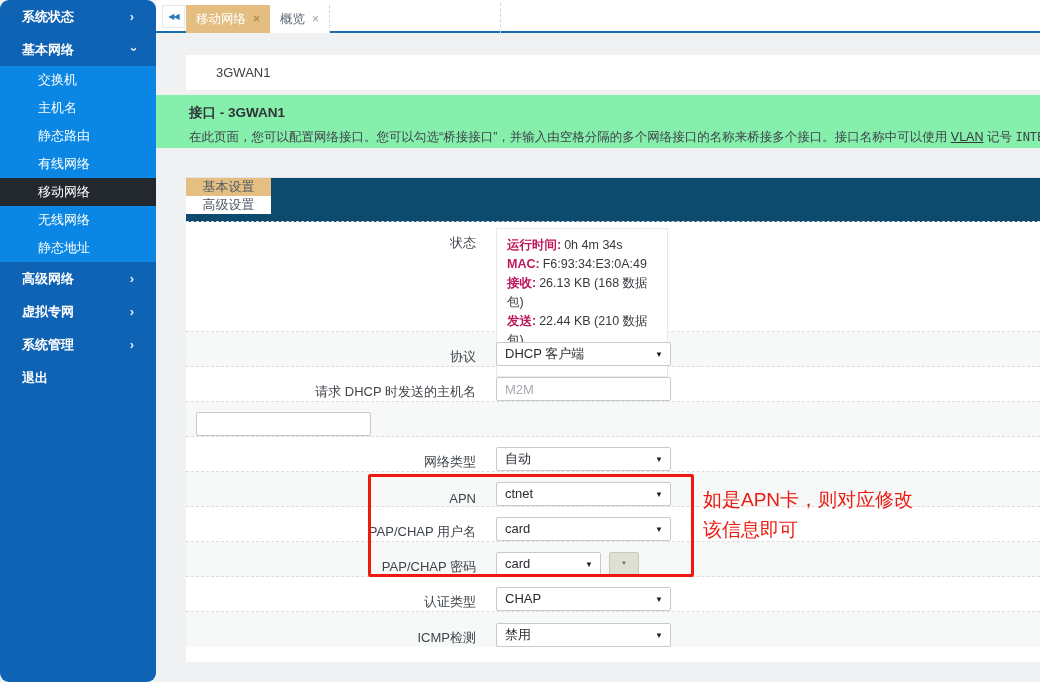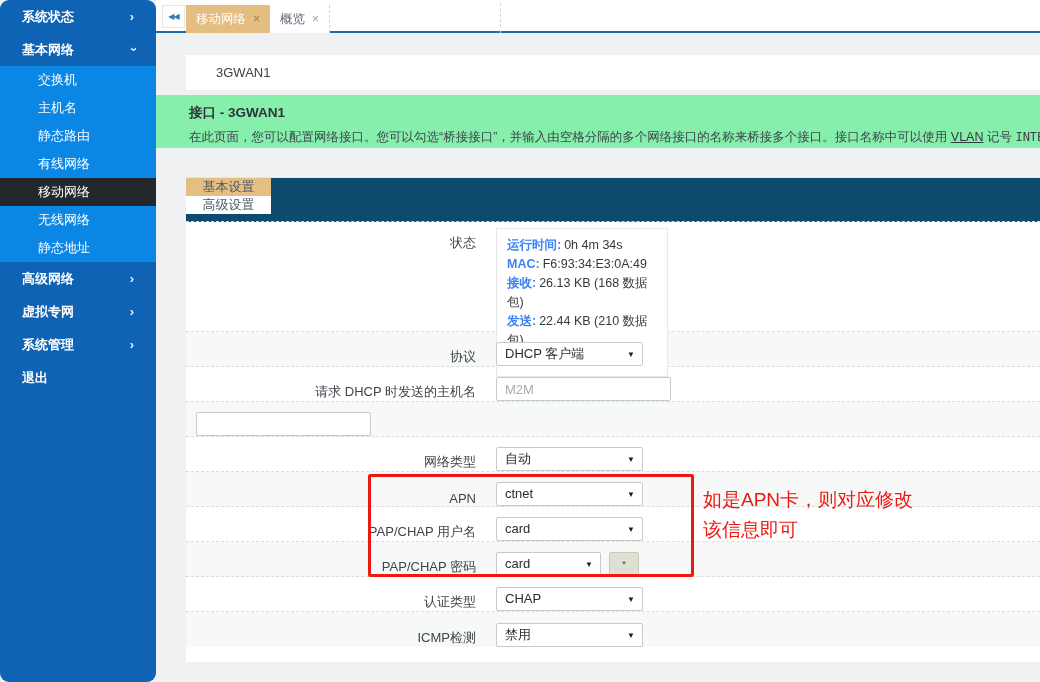--- a/index.html
+++ b/index.html
@@ -79,25 +79,25 @@
   .row:last-child { border-bottom:none; }
   .lbl { flex:0 0 300px; text-align:right; padding-right:10px; font-size:13px; color:#3f454b; }
   .status-row .lbl { padding-top:12px; }
   .ctl { flex:1; display:flex; align-items:center; padding-left:10px; }
   .status-row .ctl { padding-top:6px; }
 
   .status-box {
     width:172px; border:1px solid #e9e9e9; background:#fff;
     padding:7px 10px; font-size:12.5px; line-height:19px; color:#35393d;
   }
-  .status-box b { color:#3b82f6; }
+  .status-box b { color:#be185d; }
   .status-box .v { margin-left:3px; }
 
   .select {
-    position:relative; width:147px; height:24px; background:#fff;
+    position:relative; width:175px; height:24px; background:#fff;
     border:1px solid #c6cacd; border-radius:2px; font-size:13px; color:#272c31;
     line-height:22px; padding:0 20px 0 8px; cursor:pointer;
     white-space:nowrap; overflow:hidden;
   }
   .select .arr { position:absolute; right:7px; top:0; font-size:8px; color:#1c1c1c; line-height:23px; }
   .select.narrow { width:105px; }
   .input {
     width:175px; height:24px; border:1px solid #c6cacd; border-radius:2px;
     padding:0 8px; font-size:13px; color:#272c31; font-family:inherit; background:#fff; outline:none;
   }

